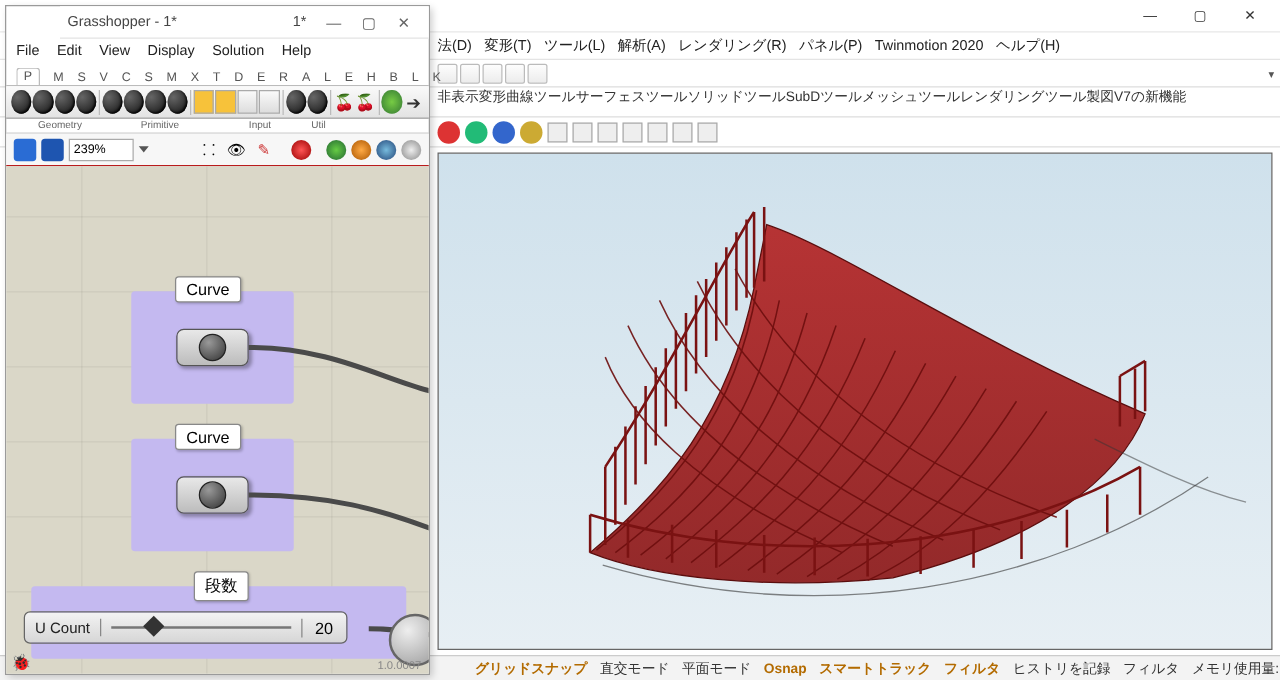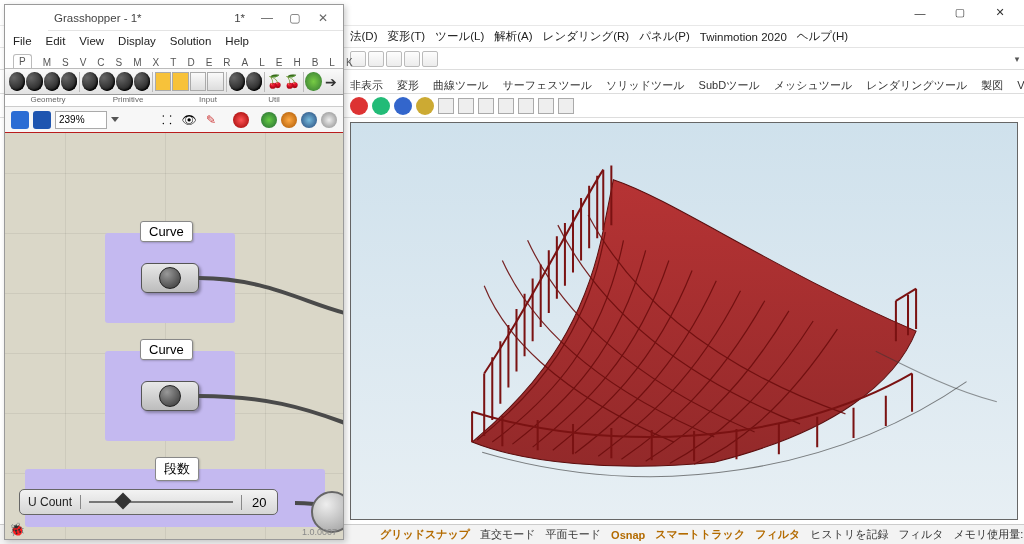--- a/index.html
+++ b/index.html
@@ -9,21 +9,21 @@
   .rhino-window { position: absolute; inset: 0; background: #fff; display: flex; flex-direction: column; }
   .rhino-titlebar { height: 26px; background: #fff; display: flex; align-items: center; justify-content: flex-end; padding: 0 4px; border-bottom: 1px solid #e8e8e8; }
   .rhino-titlebar .winbtn { width: 40px; height: 24px; display: flex; align-items: center; justify-content: center; font-size: 11px; color: #333; }
   .rhino-menubar { height: 22px; display: flex; align-items: center; gap: 10px; padding: 0 9px 0 350px; font-size: 11.5px; color: #222; border-bottom: 1px solid #e4e4e4; }
   .rhino-menubar span { white-space: nowrap; }
   .rhino-cmdline { height: 24px; display: flex; align-items: center; padding-left: 350px; font-size: 11px; color: #333; border-bottom: 1px solid #ddd; }
   .rhino-tooltools { height: 22px; border-bottom: 1px solid #ddd; padding-left: 350px; display:flex; align-items:center; gap:2px; }
   .rhino-tooltools .sq { width: 16px; height: 16px; border: 1px solid #bbb; background: linear-gradient(#fdfdfd,#ececec); border-radius:2px;}
   .rhino-tooltools .bar { flex:1; }
   .rhino-tooltools .drop { width:14px; height:14px; font-size:9px; display:flex;align-items:center;justify-content:center;color:#555;}
-  .rhino-tabbar { height: 24px; display: flex; align-items: flex-end; gap: 14px; padding-left: 350px; font-size: 11px; color: #333; border-bottom: 1px solid #ddd; }
+  .rhino-tabbar { height: 24px; display: flex; align-items: flex-start; padding-left: 350px; font-size: 11px; color: #333; border-bottom: 1px solid #ddd; }
   .rhino-tabbar span { white-space: nowrap; }
   .rhino-toolrow2 { height: 24px; display: flex; align-items: center; gap: 4px; padding-left: 350px; border-bottom: 1px solid #ddd; }
   .rhino-toolrow2 .ic { width: 18px; height: 18px; border-radius: 50%; display:flex;align-items:center;justify-content:center;font-size:11px;}
   .rhino-toolrow2 .c1{background:#d33;} .rhino-toolrow2 .c2{background:#2b7;} .rhino-toolrow2 .c3{background:#36c;} .rhino-toolrow2 .c4{background:#ca3;}
   .rhino-toolrow2 .mini{width:16px;height:16px;border:1px solid #aaa;background:#eee;}
   .rhino-viewport { flex: 1; margin: 4px 6px 4px 350px; background: linear-gradient(#cfe1ec, #e7eff4); position: relative; border: 1px solid #666; overflow:hidden;}
   .rhino-check-row{height:22px;display:flex;align-items:center;gap:12px;padding-left:380px;font-size:11px;color:#333;}
   .rhino-check-row label{display:flex;align-items:center;gap:3px;}
   .rhino-statusbar { height: 20px; background: #f3f3f3; border-top: 1px solid #ccc; display: flex; align-items: center; gap: 10px; padding: 0 8px 0 380px; font-size: 11px; color: #333; white-space: nowrap; }
   .rhino-statusbar .hl{color:#b36b00;font-weight:600;}
@@ -247,21 +247,21 @@
     <div class="cherry">🍒</div>
     <div class="cherry">🍒</div>
     <div class="sep"></div>
     <div class="green"></div>
     <div class="arrow">➔</div>
   </div>
   <div class="gh-sublabels">
     <span style="width:78px;text-align:center">Geometry</span>
     <span style="width:78px;text-align:center">Primitive</span>
     <span style="width:78px;text-align:center">Input</span>
-    <span style="width:50px;text-align:center">Util</span>
+    <span style="width:50px;">Util</span>
   </div>
   <div class="gh-viewtools">
     <div class="disk"></div>
     <div class="disk" style="background:#1e55b0"></div>
     <input value="239%" style="">
     <div class="tri"></div>
     <div class="gap"></div>
     <div class="ic">⸬</div>
     <div class="ic">👁</div>
     <div class="ic" style="color:#c33">✎</div>

